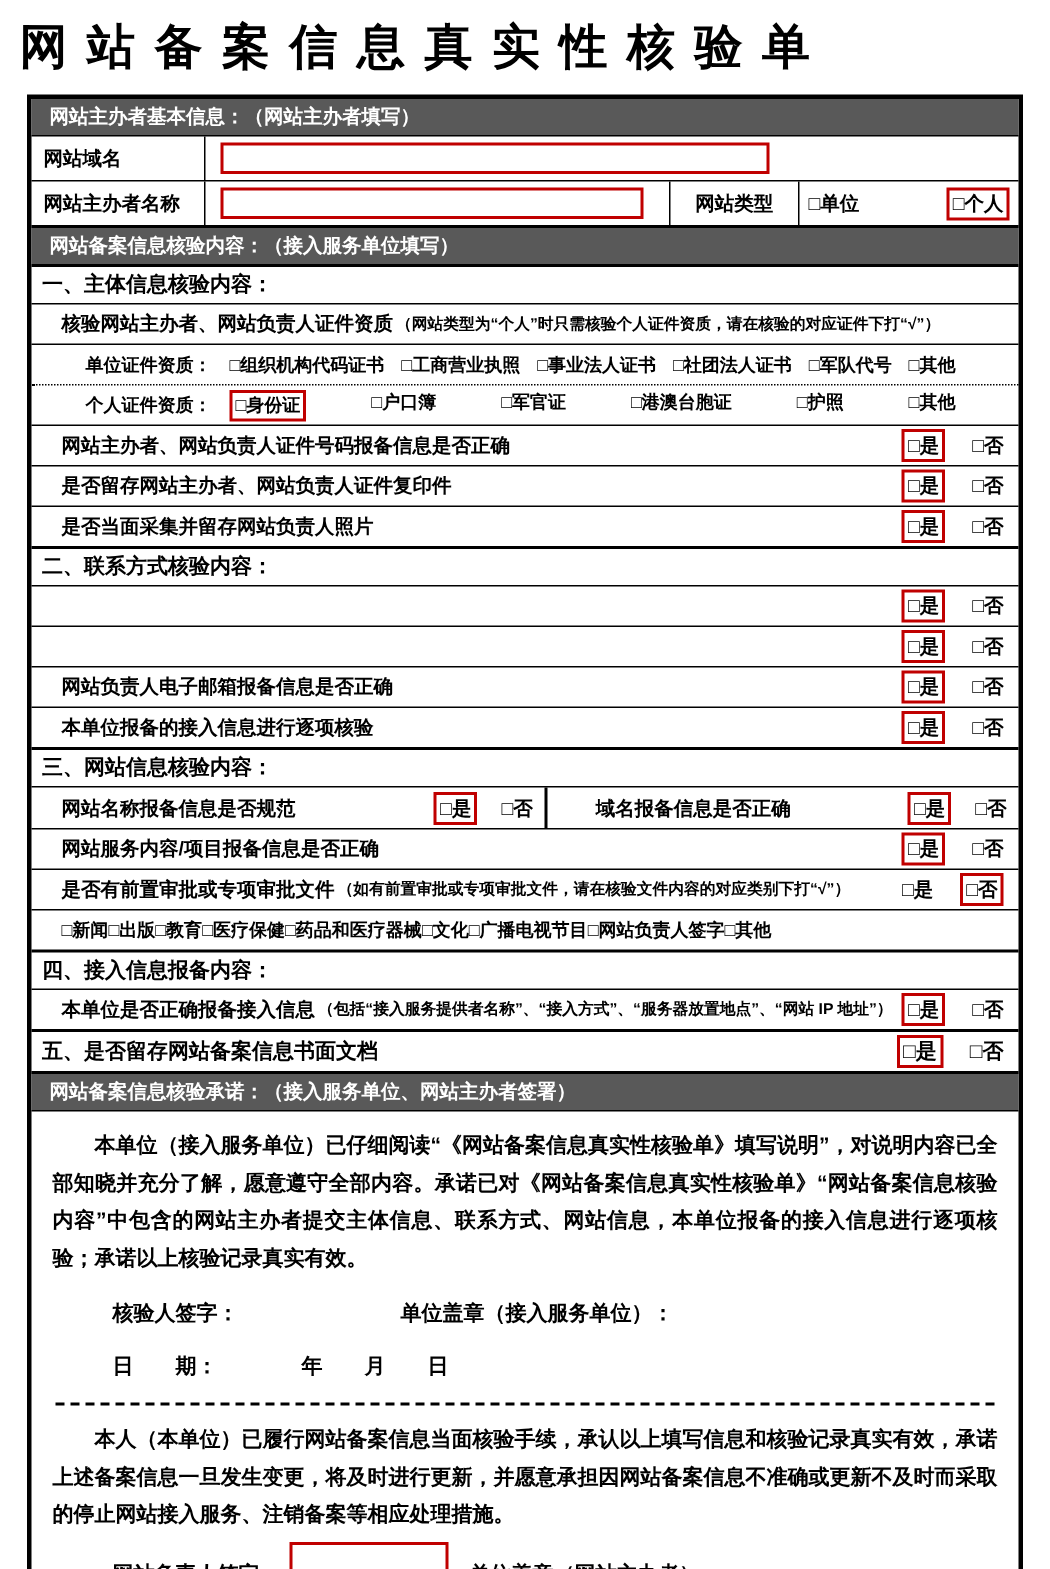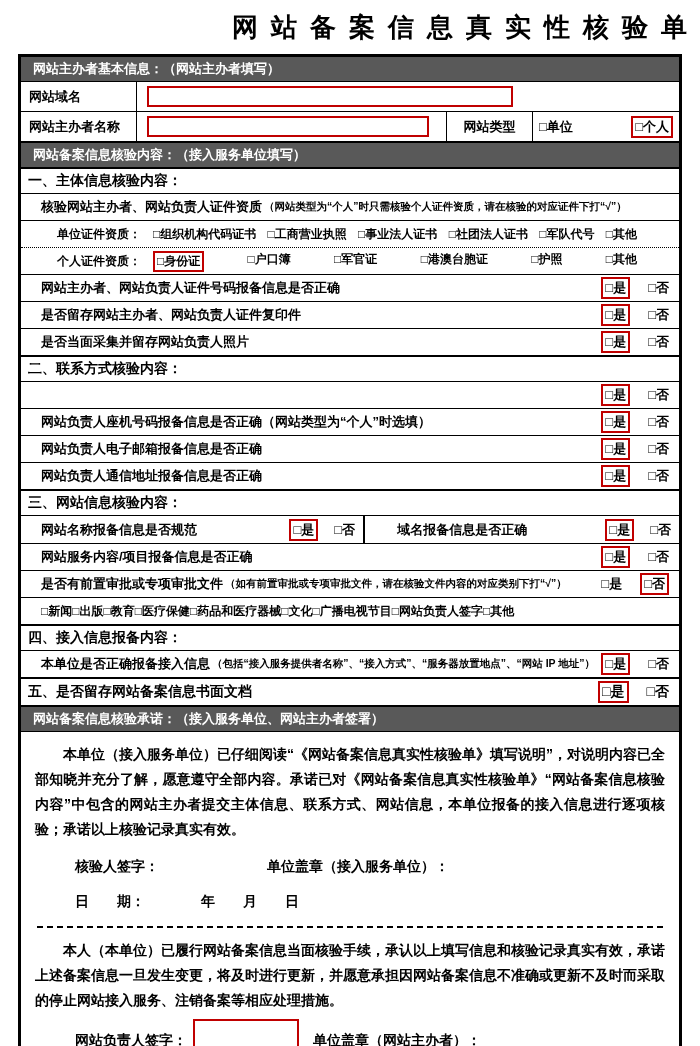--- a/index.html
+++ b/index.html
@@ -12,22 +12,22 @@
   html,body{background:#ffffff;}
   body{
     width:700px;height:1046px;
     font-family:"Liberation Sans","DejaVu Sans",sans-serif;
     color:#000;
     position:relative;
     overflow:hidden;
   }
   .page{width:700px;height:1046px;padding-top:10px;}
   .title{
-    text-align:right;
-    font-size:26px;
+    text-align:left;
+    font-size:32px;
     font-weight:bold;
     letter-spacing:13px;
     text-indent:13px;
     margin-bottom:9px;
     white-space:nowrap;
   }
   .form{
     margin:0 18px;
     border:3px solid var(--line);
     font-weight:bold;
@@ -194,31 +194,30 @@
       <span class="cb no">□否</span>
     </div>
 
     <div class="row sect thick">二、联系方式核验内容：</div>
 
     <div class="row q">
       <span class="cb yes hl">□是</span>
       <span class="cb no">□否</span>
     </div>
     <div class="row q">
-      <span class="qlabel">网站负责人座机号码报备信息是否正确（网站类型为“个人”时选填）</span>
       <span class="cb yes hl">□是</span>
       <span class="cb no">□否</span>
     </div>
     <div class="row q">
       <span class="qlabel">网站负责人电子邮箱报备信息是否正确</span>
       <span class="cb yes hl">□是</span>
       <span class="cb no">□否</span>
     </div>
     <div class="row q">
-      <span class="qlabel">网站负责人通信地址报备信息是否正确</span>
+      <span class="qlabel">本单位报备的接入信息进行逐项核验</span>
       <span class="cb yes hl">□是</span>
       <span class="cb no">□否</span>
     </div>
 
     <div class="row sect thick">三、网站信息核验内容：</div>
 
     <div class="row splitrow">
       <div class="half l">
         <span class="qlabel">网站名称报备信息是否规范</span>
         <span class="cb yes hl">□是</span>

